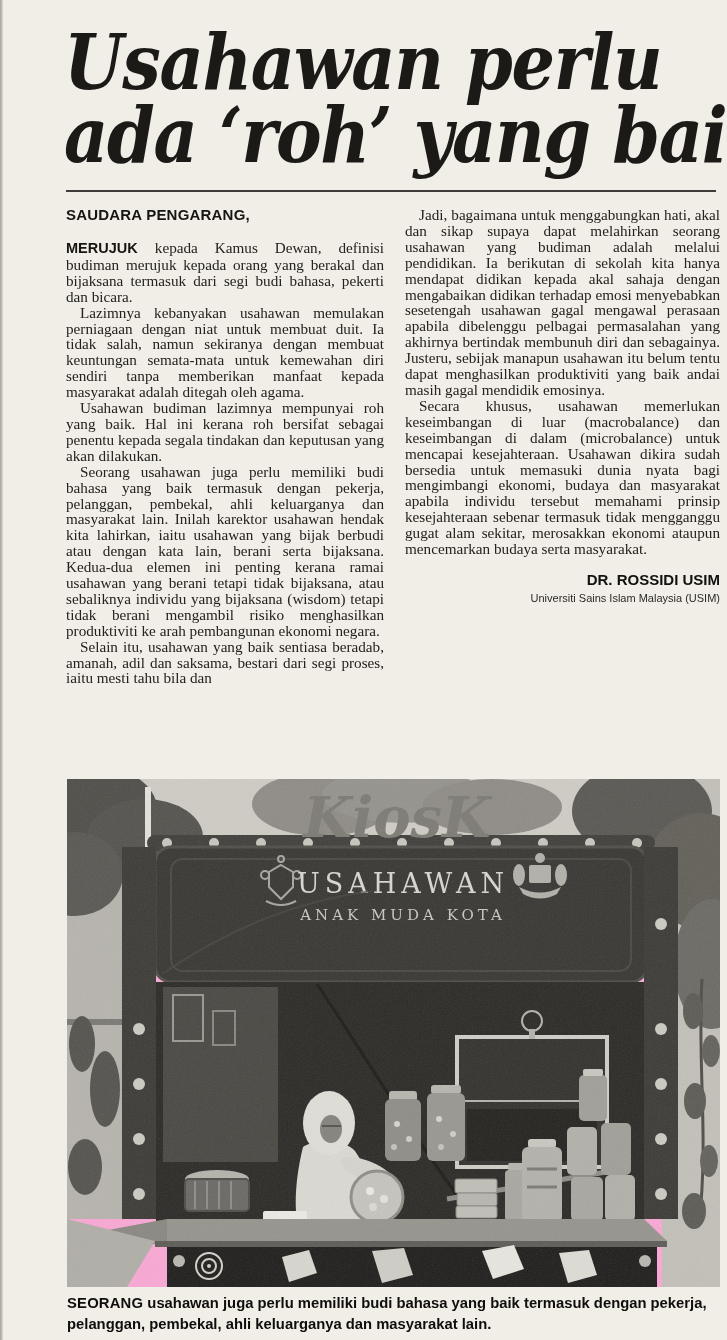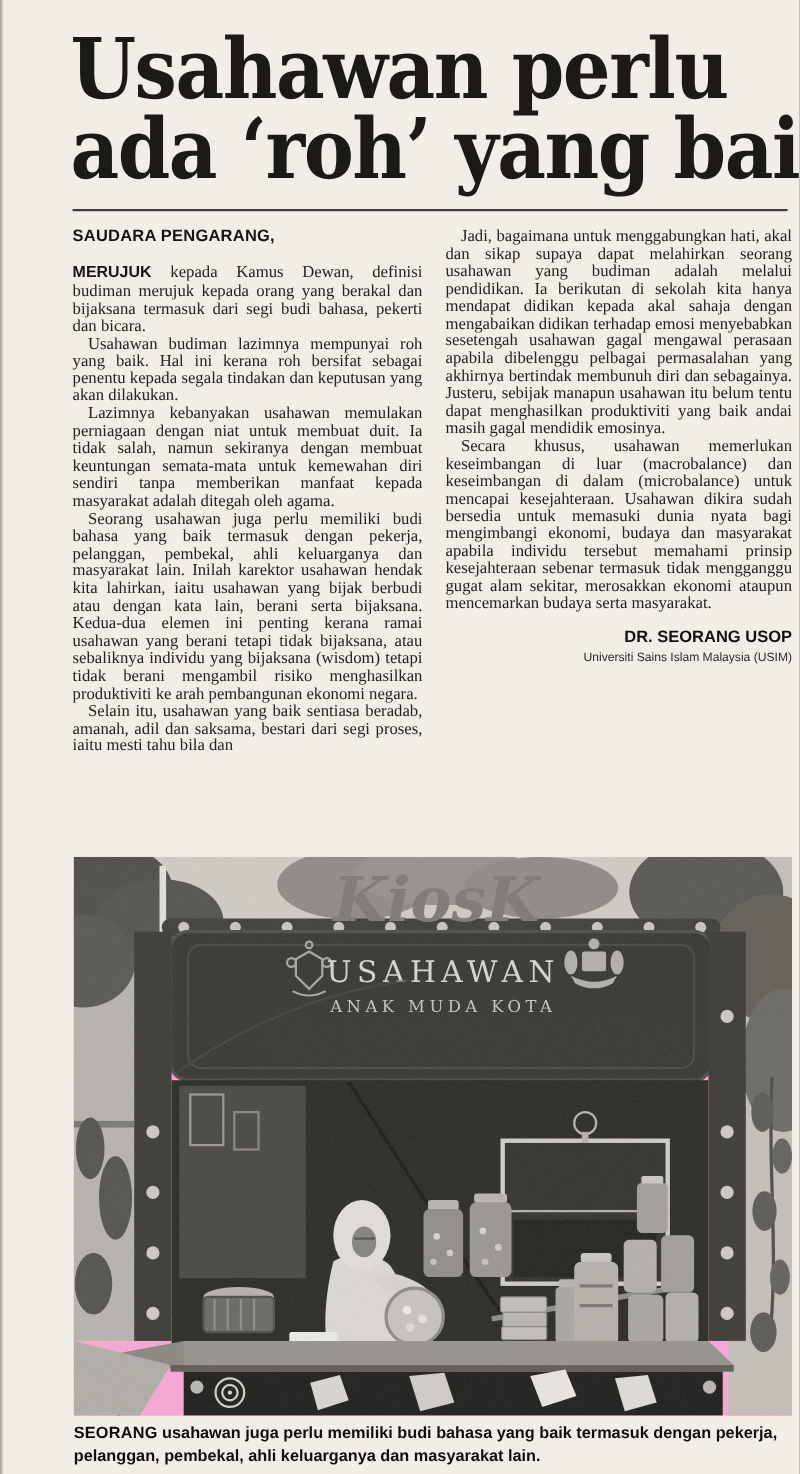--- a/index.html
+++ b/index.html
@@ -6,21 +6,21 @@
   body{background:#6f6e6a;font-family:"Liberation Sans",sans-serif;}
   .page{
     position:relative;width:727px;height:1340px;margin:0 auto;
     background:#f1eee8;overflow:hidden;color:#26241f;
   }
   .page-edge{position:absolute;left:0;top:0;width:3px;height:100%;
     background:linear-gradient(to right,#8f8d85,#d9d6cf);opacity:.8;}
   
   .headline{position:absolute;left:64px;top:26px;width:660px;
     font-family:"DejaVu Serif",serif;font-weight:bold;color:#1b1a17;
-    font-size:76px;line-height:73px;letter-spacing:-1.5px;}
+    font-size:76px;line-height:73px;letter-spacing:-1.5px;font-style:italic;}
   .headline .hl-line{transform:scaleX(.9);transform-origin:left top;white-space:nowrap;}
   .rule{position:absolute;left:66px;top:190px;width:650px;height:2px;background:#3d3c38;}
   
   .columns{position:absolute;left:66px;top:207px;width:654px;display:flex;gap:21px;}
   .col{width:318px;font-family:"Liberation Serif",serif;font-size:15.2px;
     line-height:15.9px;text-align:justify;color:#24221d;}
   .col2{width:315px;}
   .salutation{font-family:"Liberation Sans",sans-serif;font-weight:bold;
     font-size:15px;letter-spacing:.2px;color:#161511;margin:0 0 17px 0;line-height:16px;}
   .para{margin:0;}
@@ -51,33 +51,33 @@
     <div class="hl-line">ada ‘roh’ yang baik</div>
   </div>
 
   <div class="rule"></div>
 
   <div class="columns">
     <div class="col col1">
       <p class="salutation">SAUDARA PENGARANG,</p>
       <div>
           <p class="para"><span class="lead-bold">MERUJUK </span><span>kepada </span><span class="ital">Kamus Dewan</span><span>, definisi budiman merujuk kepada orang yang berakal dan bijaksana termasuk dari segi budi bahasa, pekerti dan bicara.</span></p>
+          <p class="para indent"><span>Lazimnya kebanyakan usahawan memulakan perniagaan dengan niat untuk membuat duit. Ia tidak salah, namun sekiranya dengan membuat keuntungan semata-mata untuk kemewahan diri sendiri tanpa memberikan manfaat kepada masyarakat adalah ditegah oleh agama.</span></p>
           <p class="para indent"><span>Usahawan budiman lazimnya mempunyai roh yang baik. Hal ini kerana roh bersifat sebagai penentu kepada segala tindakan dan keputusan yang akan dilakukan.</span></p>
-          <p class="para indent"><span>Lazimnya kebanyakan usahawan memulakan perniagaan dengan niat untuk membuat duit. Ia tidak salah, namun sekiranya dengan membuat keuntungan semata-mata untuk kemewahan diri sendiri tanpa memberikan manfaat kepada masyarakat adalah ditegah oleh agama.</span></p>
           <p class="para indent"><span>Seorang usahawan juga perlu memiliki budi bahasa yang baik termasuk dengan pekerja, pelanggan, pembekal, ahli keluarganya dan masyarakat lain. Inilah karektor usahawan hendak kita lahirkan, iaitu usahawan yang bijak berbudi atau dengan kata lain, berani serta bijaksana. Kedua-dua elemen ini penting kerana ramai usahawan yang berani tetapi tidak bijaksana, atau sebaliknya individu yang bijaksana (</span><span class="ital">wisdom</span><span>) tetapi tidak berani mengambil risiko menghasilkan produktiviti ke arah pembangunan ekonomi negara.</span></p>
           <p class="para indent"><span>Selain itu, usahawan yang baik sentiasa beradab, amanah, adil dan saksama, bestari dari segi proses, iaitu mesti tahu bila dan</span></p>
         </div>
     </div>
     <div class="col col2">
       <div>
           <p class="para indent"><span>Jadi, bagaimana untuk menggabungkan hati, akal dan sikap supaya dapat melahirkan seorang usahawan yang budiman adalah melalui pendidikan. Ia berikutan di sekolah kita hanya mendapat didikan kepada akal sahaja dengan mengabaikan didikan terhadap emosi menyebabkan sesetengah usahawan gagal mengawal perasaan apabila dibelenggu pelbagai permasalahan yang akhirnya bertindak membunuh diri dan sebagainya. Justeru, sebijak manapun usahawan itu belum tentu dapat menghasilkan produktiviti yang baik andai masih gagal mendidik emosinya.</span></p>
           <p class="para indent"><span>Secara khusus, usahawan memerlukan keseimbangan di luar (</span><span class="ital">macrobalance</span><span>) dan keseimbangan di dalam (</span><span class="ital">microbalance</span><span>) untuk mencapai kesejahteraan. Usahawan dikira sudah bersedia untuk memasuki dunia nyata bagi mengimbangi ekonomi, budaya dan masyarakat apabila individu tersebut memahami prinsip kesejahteraan sebenar termasuk tidak mengganggu gugat alam sekitar, merosakkan ekonomi ataupun mencemarkan budaya serta masyarakat.</span></p>
         </div>
       <div class="byline">
-        <div class="byline-name">DR. SEORANG USOP</div>
+        <div class="byline-name">DR. ROSSIDI USIM</div>
         <div class="byline-affil">Universiti Sains Islam Malaysia (USIM)</div>
       </div>
     </div>
   </div>
 
   <div class="photo">
     <svg width="653" height="508" viewBox="0 0 653 508" xmlns="http://www.w3.org/2000/svg">
       <defs>
         <filter id="noise" x="0" y="0" width="100%" height="100%">
           <feTurbulence type="fractalNoise" baseFrequency="0.8" numOctaves="2" stitchTiles="stitch"></feTurbulence>

